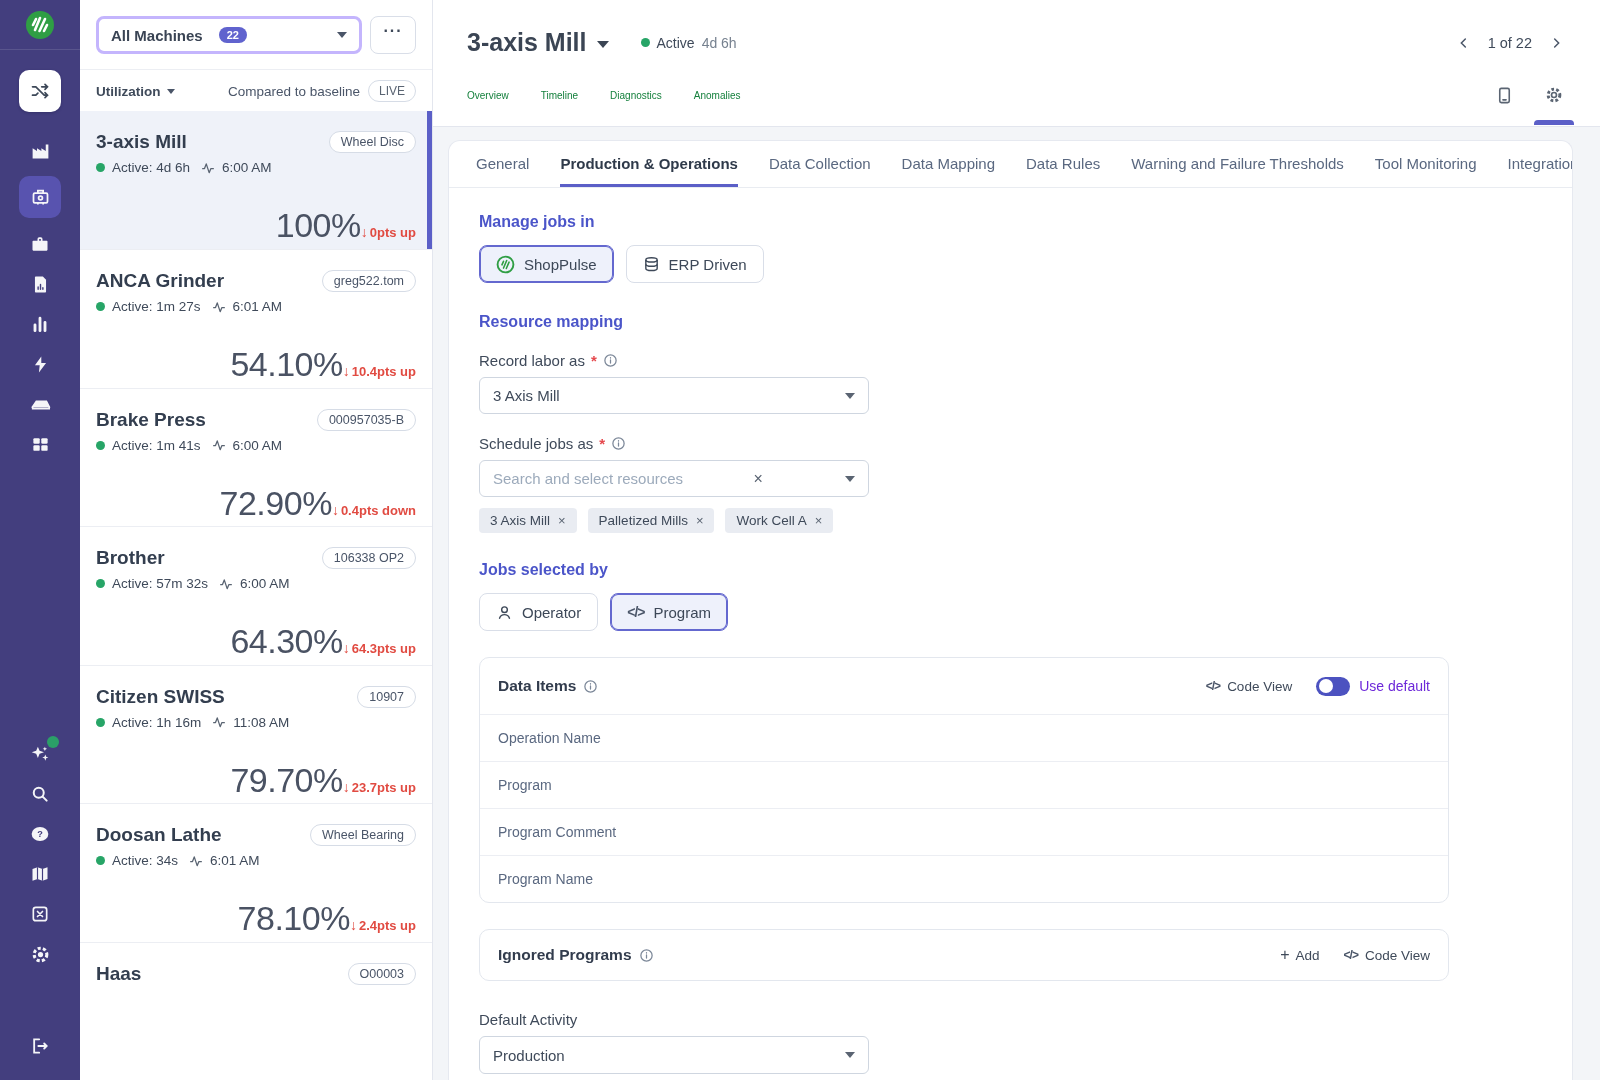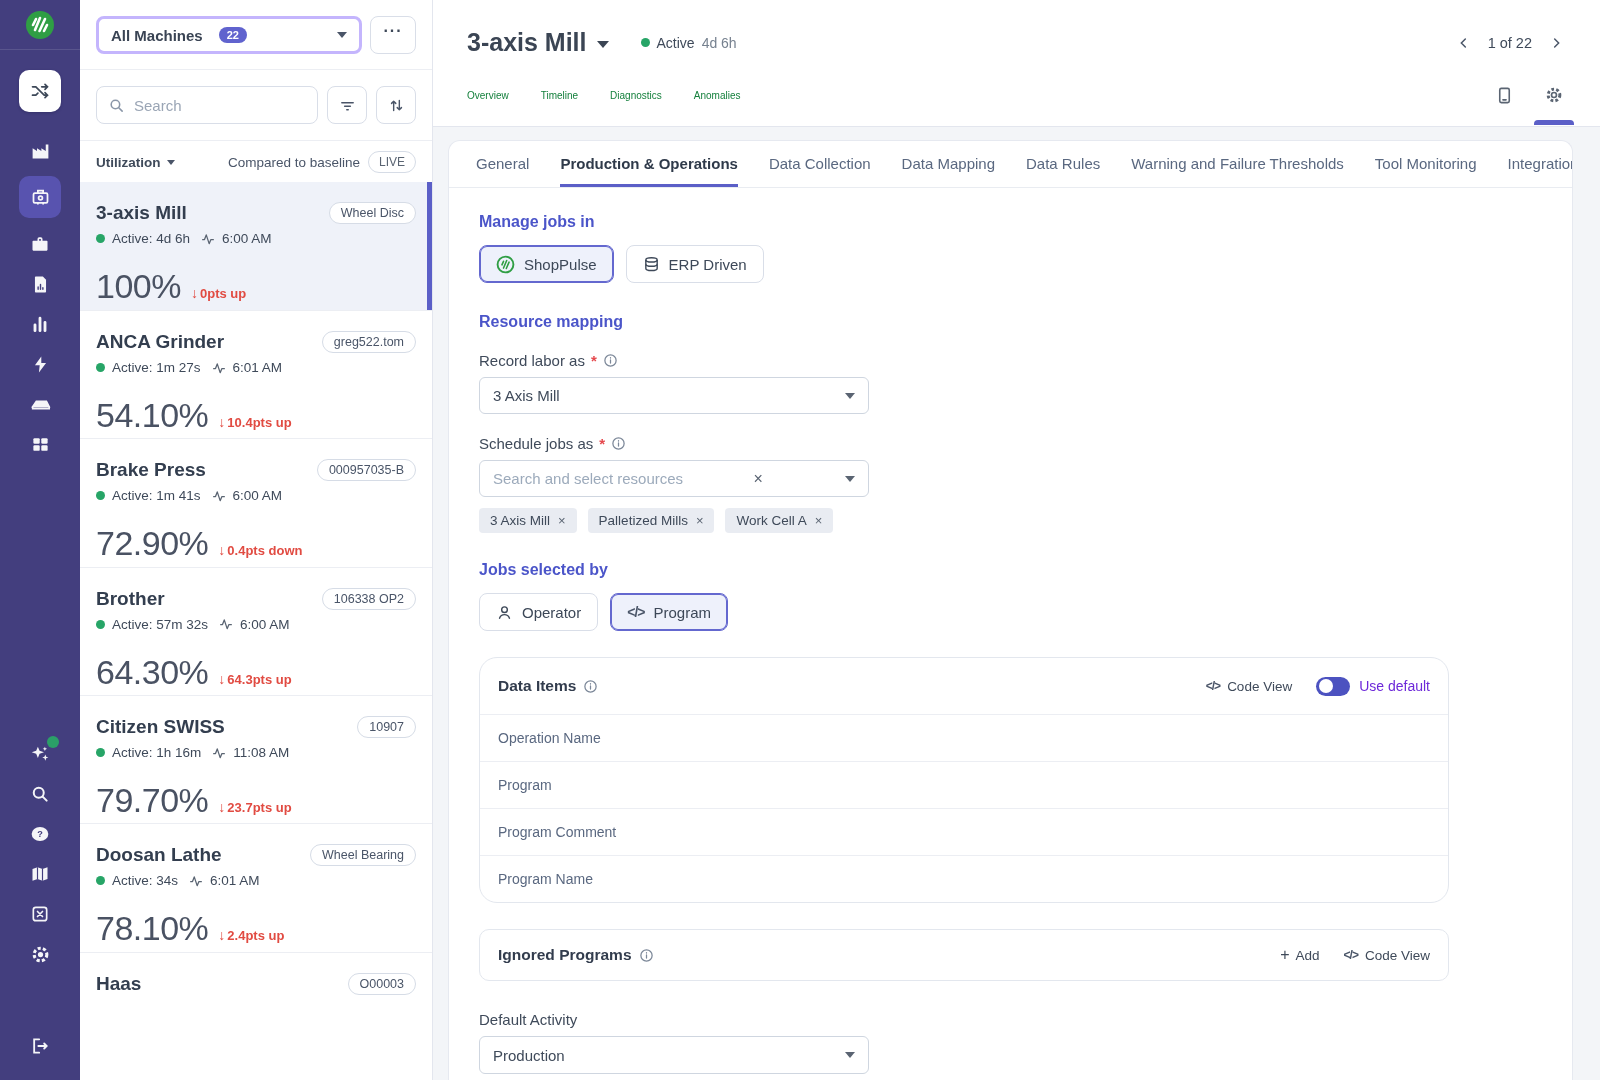--- a/index.html
+++ b/index.html
@@ -57,21 +57,21 @@
   .mitem:first-child { border-top:none; }
   .mitem.selected { background:#eff2f9; }
   .mitem.selected::after { content:""; position:absolute; right:0; top:0; bottom:0; width:5px; background:#5b5fc7; }
   .mi-top { display:flex; align-items:flex-start; }
   .mi-name { font-size:19px; font-weight:700; color:#333e4f; }
   .mi-tag { margin-left:auto; border:1px solid #d6dce6; border-radius:999px; padding:3px 11px;
     font-size:12.5px; color:#4a5568; background:#fff; white-space:nowrap; }
   .mi-status { display:flex; align-items:center; gap:7px; margin-top:7px; font-size:13.5px; color:#3f4a5a; }
   .dot { width:9px; height:9px; border-radius:50%; background:#27a567; flex-shrink:0; }
   .pulse { color:#5a6472; margin-left:4px; }
-  .mi-pct-row { display:flex; align-items:baseline; gap:10px; margin-top:21px; }
+  .mi-pct-row { display:flex; align-items:baseline; margin-top:31px;justify-content:flex-end; }
   .mi-pct { font-size:34px; font-weight:400; color:#4a5263; letter-spacing:-.5px; }
   .mi-delta { font-size:13px; color:#e14b42; font-weight:600; }
   .mi-delta .arr { font-size:14px; margin-right:2px; font-weight:400; }
 
   
   .main { flex:1; display:flex; flex-direction:column; min-width:0; }
   .mhead { background:#fff; border-bottom:1px solid #e3e6ee; height:127px; padding:0 36px 0 34px; position:relative; }
   .title-row { display:flex; align-items:center; padding-top:28px; gap:10px; }
   .mtitle { font-size:25px; font-weight:700; color:#3b4554; }
   .title-caret { width:0;height:0;border-left:6px solid transparent;border-right:6px solid transparent;
@@ -109,21 +109,21 @@
     align-items:center; padding:0 13px; font-size:15px; color:#3f4a5a; cursor:pointer; background:#fff; }
   .select .caret { margin-left:auto; border-top-color:#5a6472; }
   .select .ph { color:#9caabb; }
   .sel-x { margin-left:auto; color:#5a6472; font-size:16px; cursor:pointer; padding-right:12px; }
   .chips { display:flex; gap:11px; margin-top:11px; }
   .chip { background:#e9ecf2; border-radius:4px; padding:5px 11px; font-size:13.5px; color:#3f4a5a;
     display:inline-flex; align-items:center; gap:8px; }
   .chip .x { color:#5a6472; font-size:13px; cursor:pointer; }
   .mt28 { margin-top:28px; } .mt30 { margin-top:30px; }
 
-  .tbl-card { width:970px; border:1px solid #e3e7ee; border-radius:18px; margin-top:26px; overflow:hidden; }
+  .tbl-card { width:970px; border:1px solid #e3e7ee; border-radius:10px; margin-top:26px; overflow:hidden; }
   .tbl-head { height:56px; display:flex; align-items:center; padding:0 18px; }
   .tbl-title { font-size:15.5px; font-weight:700; color:#323c4d; display:flex; align-items:center; gap:7px; }
   .tbl-actions { margin-left:auto; display:flex; align-items:center; gap:24px; }
   .code-link { display:flex; align-items:center; gap:7px; font-size:13.5px; color:#3f4a5a; cursor:pointer; }
   .code-glyph { font-size:12px; color:#4a5568; letter-spacing:-1px; font-weight:700; }
   .toggle-wrap { display:flex; align-items:center; gap:9px; cursor:pointer; }
   .toggle { width:34px; height:19px; border-radius:999px; background:#4c52c0; position:relative; }
   .toggle .knob { position:absolute; top:2.5px; left:3px; width:14px; height:14px; border-radius:50%; background:#fff; }
   .toggle-lbl { font-size:14px; color:#6d28d9; }
   .tbl-row { height:47px; display:flex; align-items:center; padding:0 18px; font-size:14px; color:#5a6880;
@@ -255,40 +255,20 @@
 <div class="panel">
   <div class="panel-row1">
     <div class="machines-select">
       <span class="lbl">All Machines</span>
       <span class="count-badge">22</span>
       <span class="spacer"></span>
       <span class="caret"></span>
     </div>
     <div class="more-btn">
       <span>···</span>
-    </div>
-  </div>
-  <div class="panel-row2">
-    <div class="search-box">
-      <svg width="17" height="17" viewBox="0 0 24 24" fill="none" stroke="currentColor" stroke-width="2.2" stroke-linecap="round">
-        <circle cx="10.5" cy="10.5" r="6"></circle>
-          <path d="M15.2 15.2L20 20"></path>
-      </svg>
-      <span class="ph">Search</span>
-    </div>
-    <div class="sq-btn">
-      <svg width="17" height="17" viewBox="0 0 24 24" stroke="currentColor" stroke-width="2.2" stroke-linecap="round">
-        <path d="M4 8h16M8 13h8M11 18h2"></path>
-      </svg>
-    </div>
-    <div class="sq-btn">
-      <svg width="17" height="17" viewBox="0 0 24 24" fill="none" stroke="currentColor" stroke-width="2" stroke-linecap="round">
-        <path d="M8 19V6M8 6L5 9M8 6l3 3"></path>
-          <path d="M16 5v13M16 18l-3-3M16 18l3-3"></path>
-      </svg>
     </div>
   </div>
   <div class="panel-row3">
     <div class="util-lbl">
       <span>Utilization</span>
       <span class="caret"></span>
     </div>
     <span class="baseline-lbl">Compared to baseline</span>
     <span class="live-pill">LIVE</span>
   </div>

